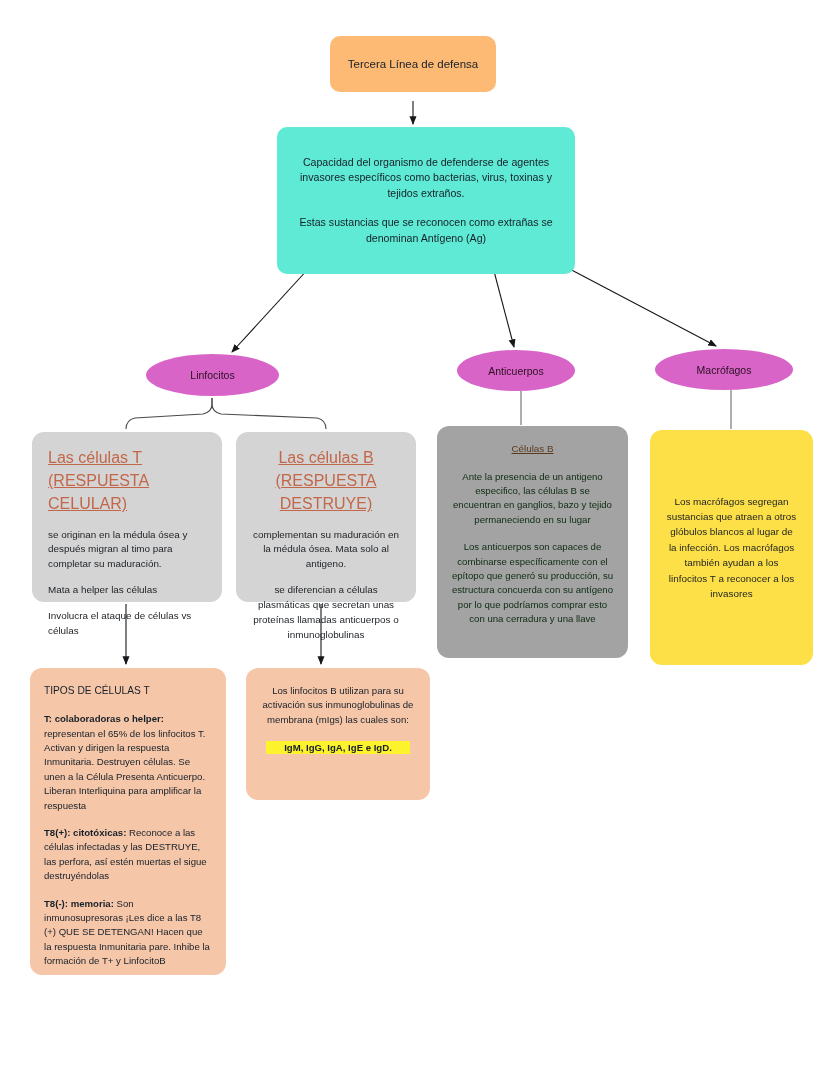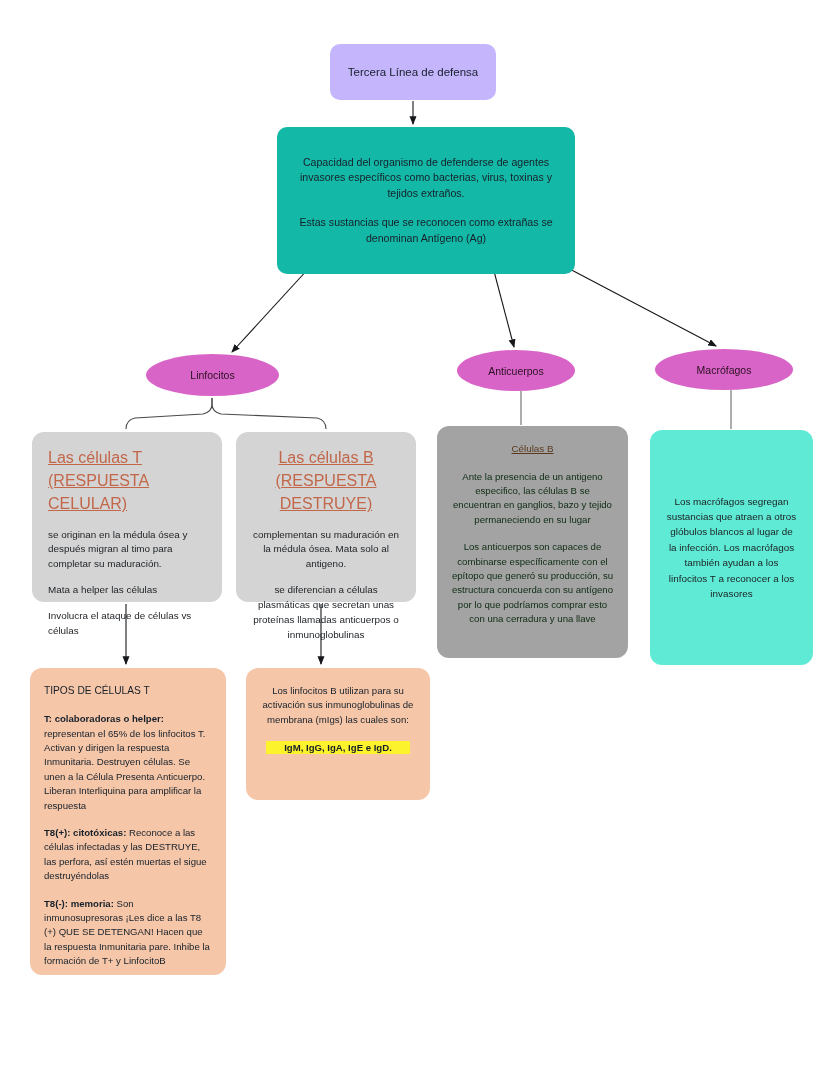--- a/index.html
+++ b/index.html
@@ -9,29 +9,29 @@
     font-family:"Liberation Sans", sans-serif;
     color:#1c2024;
     overflow:hidden;
     position:relative;
   }
   #canvas{position:absolute;left:0;top:0;width:828px;height:1071px;}
   svg.edges{position:absolute;left:0;top:0;width:828px;height:1071px;pointer-events:none;}
   .node{position:absolute;box-sizing:border-box;}
 
   .n-title{
-    position:absolute;left:330px;top:44px;width:166px;height:56px;
-    background:#c4b5fd;border-radius:10px;
+    position:absolute;left:330px;top:36px;width:166px;height:56px;
+    background:#fdba74;border-radius:10px;
     display:flex;align-items:center;justify-content:center;
     font-size:11.5px;color:#16202a;text-align:center;
   }
 
   .n-desc{
     position:absolute;left:277px;top:127px;width:270px;height:127px;
-    background:#14b8a6;border-radius:10px;
+    background:#5eead4;border-radius:10px;
     display:flex;flex-direction:column;align-items:center;justify-content:center;
     gap:14px;padding:10px 14px;font-size:10.6px;line-height:1.45;
     color:#16202a;text-align:center;
   }
   .n-desc p{margin:0;}
 
   
   .ell{
     position:absolute;border-radius:50%;
     background:#d964c8;
@@ -65,21 +65,21 @@
   }
   .green .ghdr{
     color:#5a3a1e;text-decoration:underline;font-size:9.8px;margin:0 0 13px 0;
   }
   .green p{margin:0 0 13px 0;}
   .green p:last-child{margin-bottom:0;}
 
   
   .pinkbox{
     position:absolute;left:650px;top:430px;width:163px;height:235px;
-    background:#5eead4;border-radius:12px;
+    background:#fde047;border-radius:12px;
     display:flex;align-items:center;justify-content:center;
     padding:16px;box-sizing:border-box;
     font-size:9.9px;line-height:1.55;color:#1c2024;text-align:center;
   }
 
   
   .peach{
     position:absolute;background:#f6c6a8;border-radius:12px;
     box-sizing:border-box;font-size:9.6px;line-height:1.5;color:#16202a;
   }

